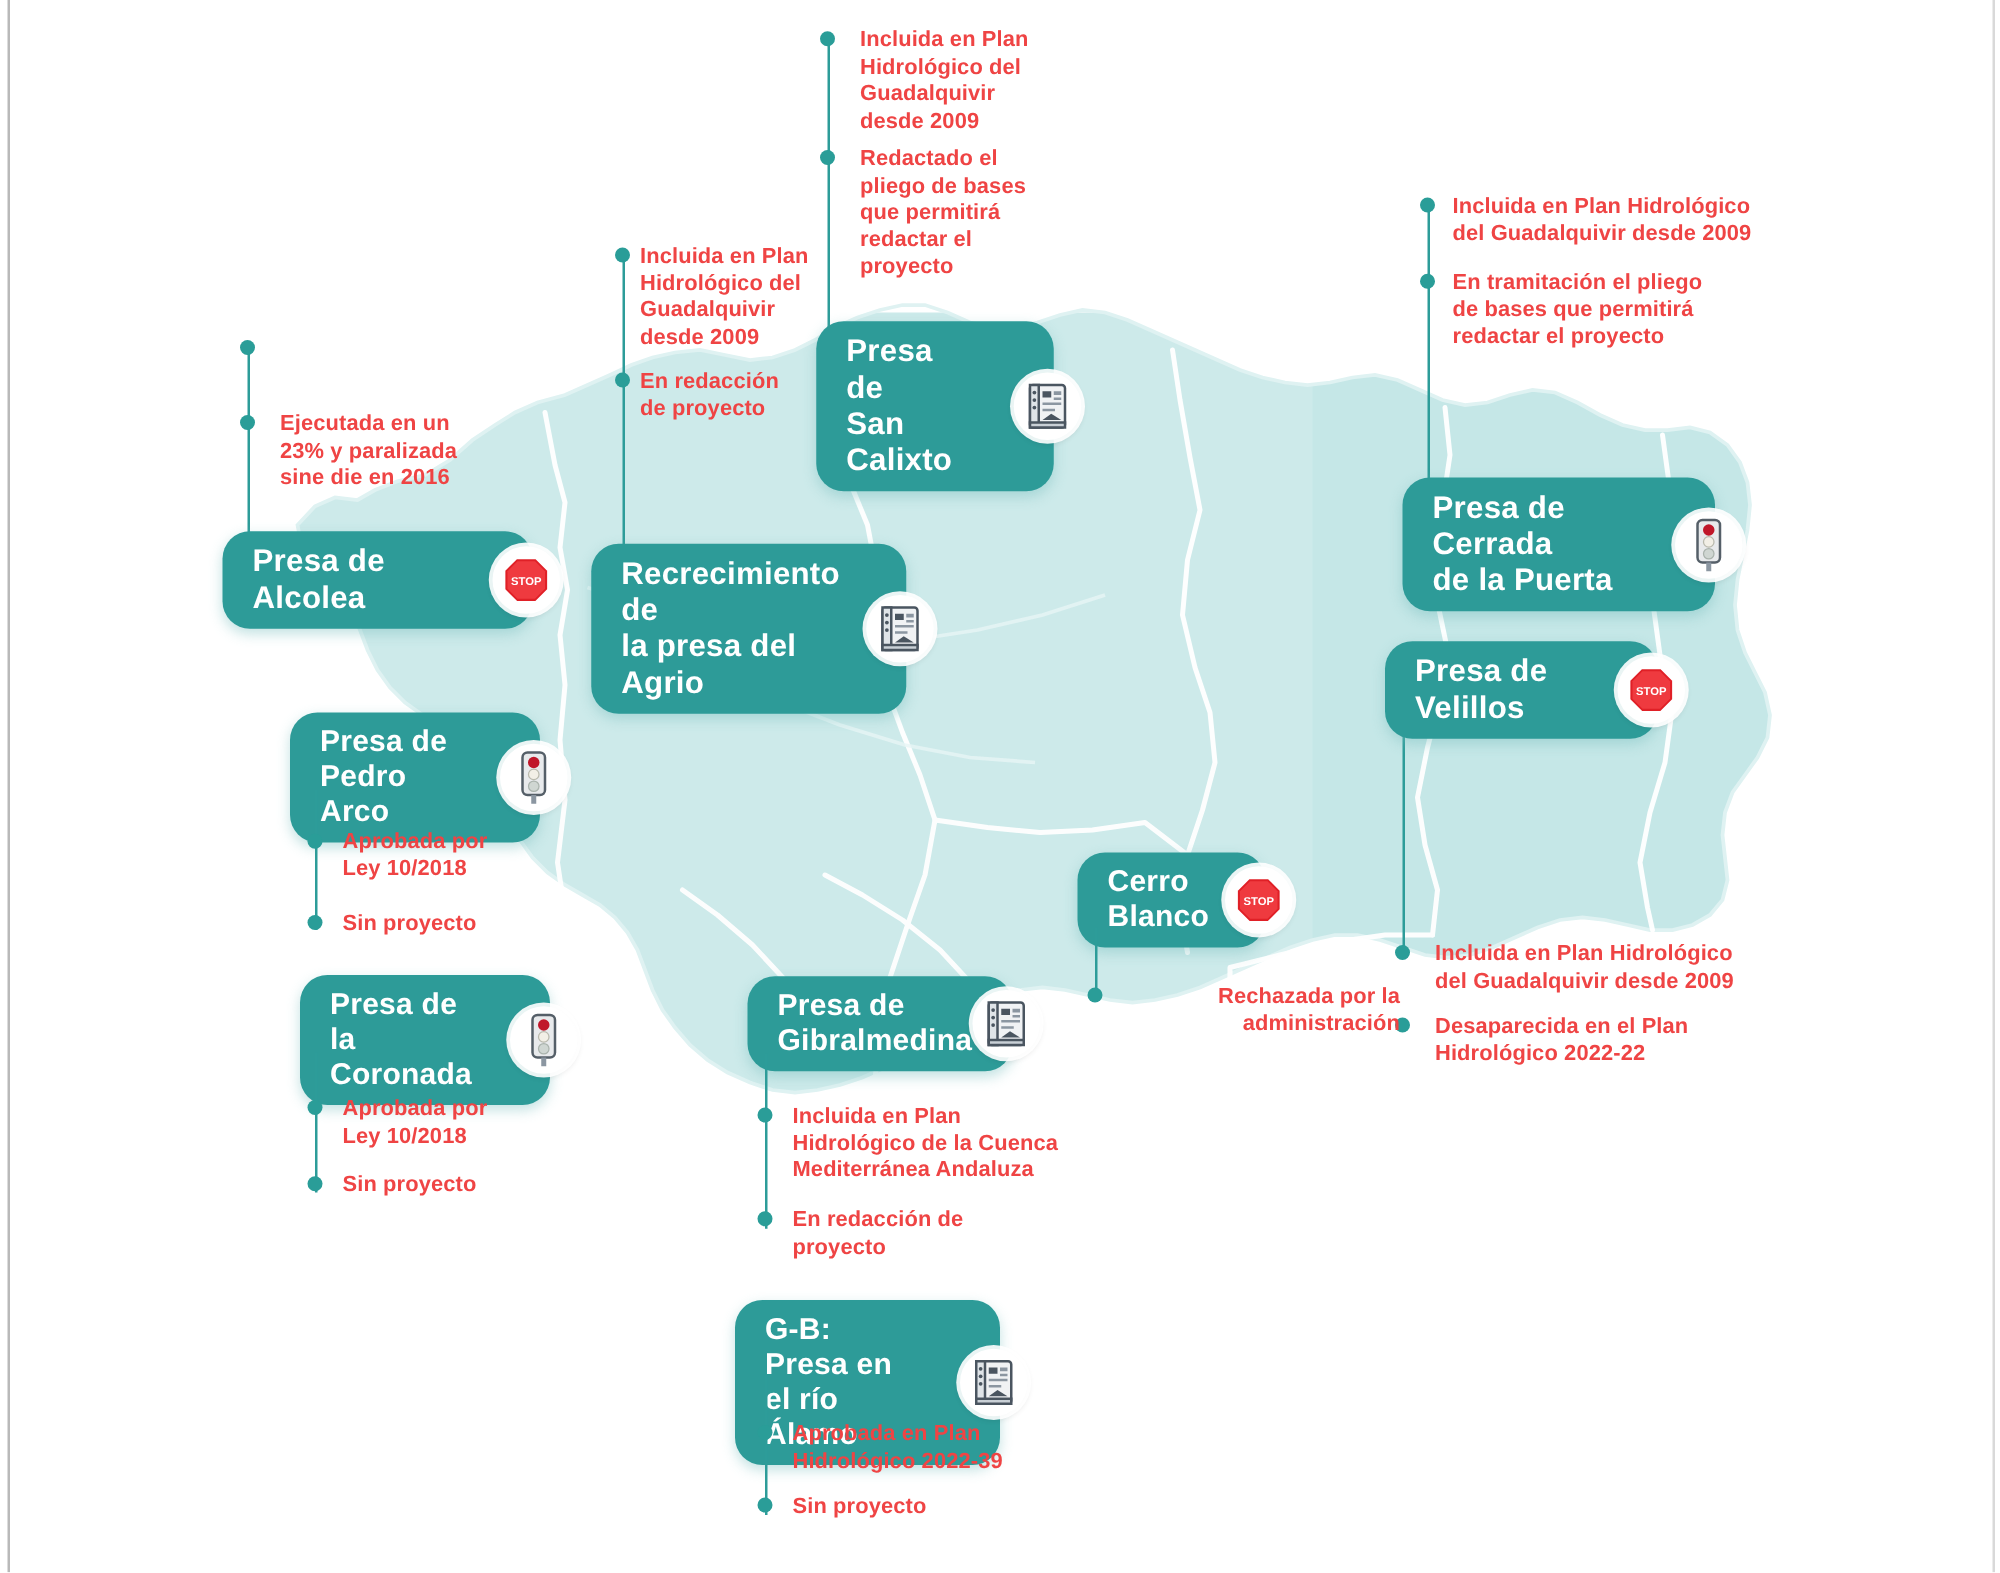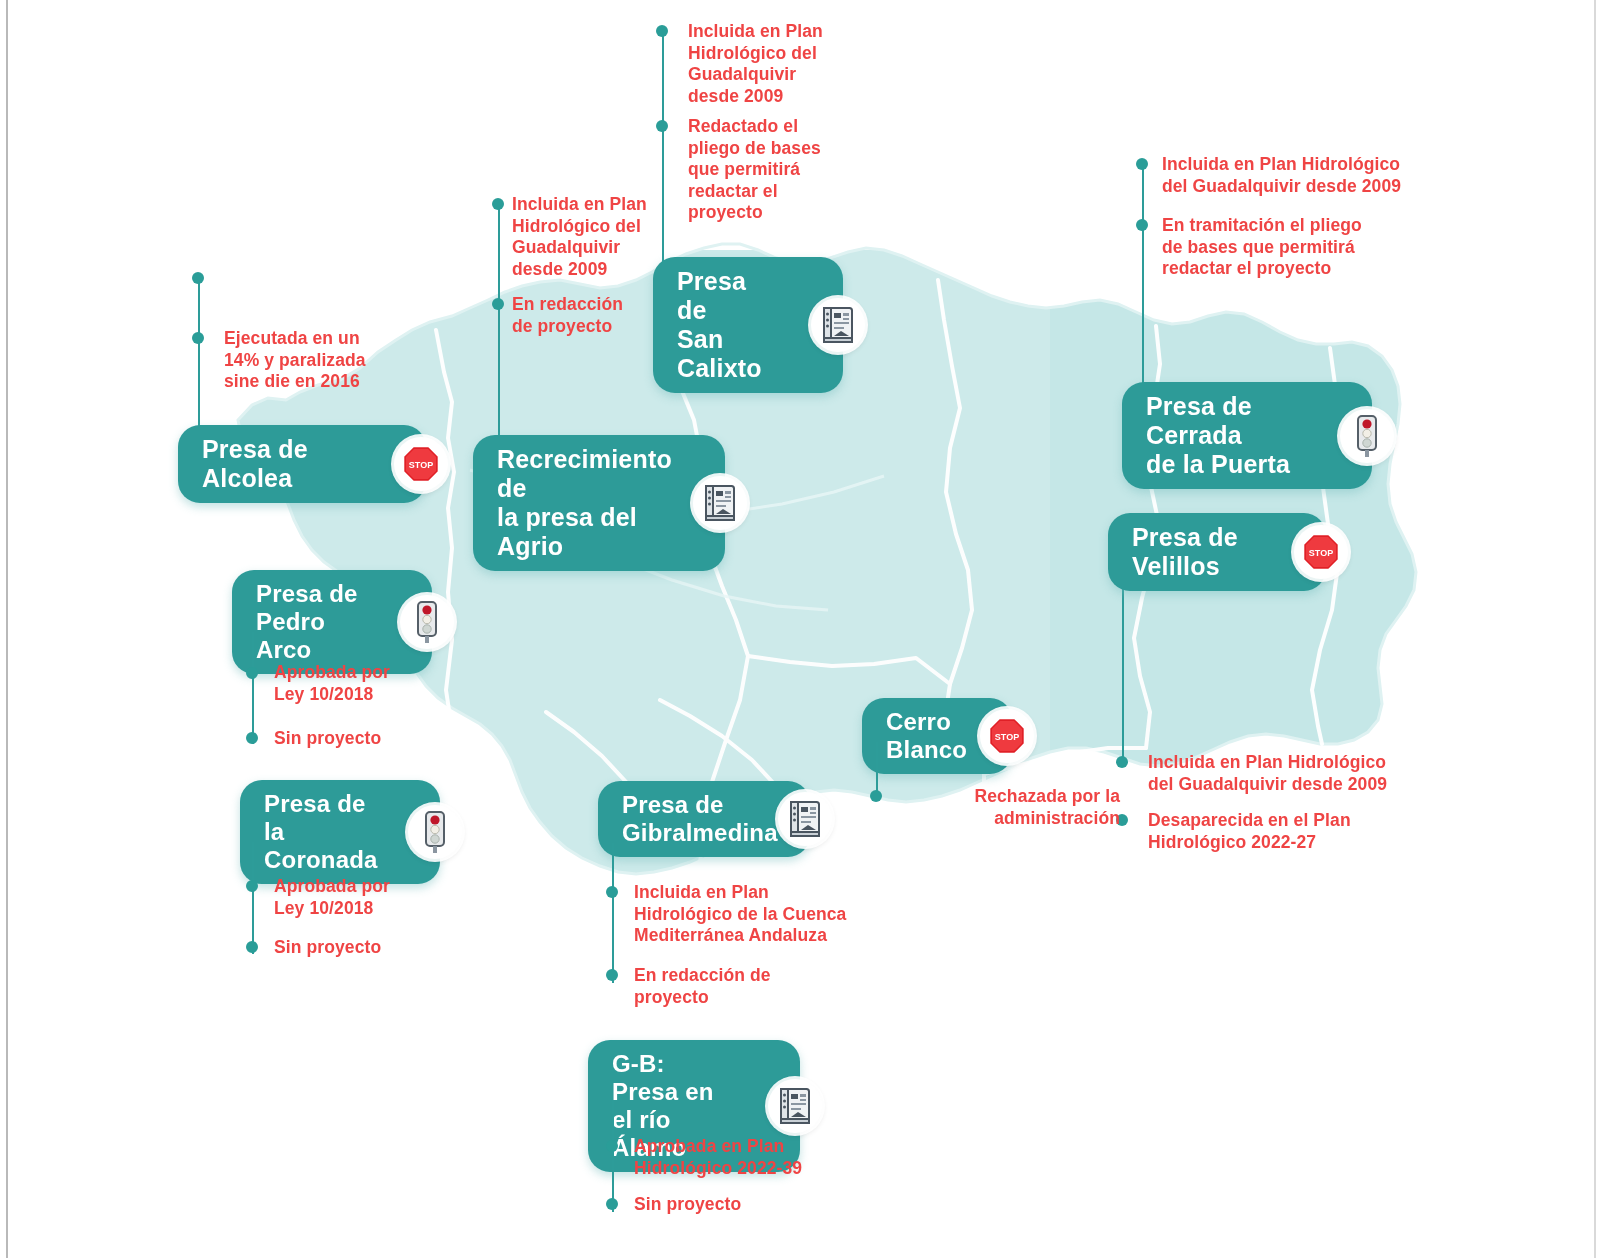--- a/index.html
+++ b/index.html
@@ -116,21 +116,21 @@
     <g stroke="#e8f6f6" stroke-width="3" fill="none" opacity=".8">
       <path d="M470,470 L520,486 L572,500 L624,510 L678,514 L730,512 L782,504 L834,492 L884,476"></path>
       <path d="M620,560 L672,580 L724,596 L776,606 L828,610"></path>
     </g>
   </svg>
 
   <div class="conn" style="left:198px;top:278px;height:177px;"></div>
   <div class="dot" style="left:192px;top:272px;"></div>
   <div class="dot" style="left:192px;top:332px;"></div>
   <div class="note" style="left:224px;top:328px;width:230px;">Ejecutada en un
-14% y paralizada
+23% y paralizada
 sine die en 2016</div>
 
   <div class="pill" style="left:178px;top:425px;width:248px;">
     <span class="pill-text">Presa de Alcolea</span>
     <span class="badge">
       <svg width="42" height="42" viewBox="0 0 42 42">
         <polygon points="13,3 29,3 39,13 39,29 29,39 13,39 3,29 3,13" fill="#e02027" stroke="#ffffff" stroke-width="2.6"></polygon>
         <polygon points="14,6 28,6 36,14 36,28 28,36 14,36 6,28 6,14" fill="#ef3a3f"></polygon>
         <text x="21" y="25" font-family="Liberation Sans, sans-serif" font-size="9" font-weight="700" fill="#ffffff" text-anchor="middle">STOP</text>
       </svg>
@@ -224,21 +224,21 @@
       </svg>
     </span>
   </div>
 
   <div class="conn" style="left:1122px;top:552px;height:210px;"></div>
   <div class="dot" style="left:1116px;top:756px;"></div>
   <div class="dot" style="left:1116px;top:814px;"></div>
   <div class="note" style="left:1148px;top:752px;width:300px;">Incluida en Plan Hidrológico
 del Guadalquivir desde 2009</div>
   <div class="note" style="left:1148px;top:810px;width:300px;">Desaparecida en el Plan
-Hidrológico 2022-27</div>
+Hidrológico 2022-22</div>
 
   <div class="pill" style="left:1108px;top:513px;width:218px;">
     <span class="pill-text">Presa de Velillos</span>
     <span class="badge">
       <svg width="42" height="42" viewBox="0 0 42 42">
         <polygon points="13,3 29,3 39,13 39,29 29,39 13,39 3,29 3,13" fill="#e02027" stroke="#ffffff" stroke-width="2.6"></polygon>
         <polygon points="14,6 28,6 36,14 36,28 28,36 14,36 6,28 6,14" fill="#ef3a3f"></polygon>
         <text x="21" y="25" font-family="Liberation Sans, sans-serif" font-size="9" font-weight="700" fill="#ffffff" text-anchor="middle">STOP</text>
       </svg>
     </span>
@@ -306,21 +306,21 @@
   </div>
   <div class="conn" style="left:612px;top:843px;height:140px;"></div>
   <div class="dot" style="left:606px;top:886px;"></div>
   <div class="dot" style="left:606px;top:969px;"></div>
   <div class="note" style="left:634px;top:882px;width:230px;">Incluida en Plan
 Hidrológico de la Cuenca
 Mediterránea Andaluza</div>
   <div class="note" style="left:634px;top:965px;width:230px;">En redacción de
 proyecto</div>
 
-  <div class="pill small" style="left:862px;top:682px;width:150px;margin-top:16px;">
+  <div class="pill small" style="left:862px;top:682px;width:150px;">
     <span class="pill-text">Cerro
 Blanco</span>
     <span class="badge">
       <svg width="42" height="42" viewBox="0 0 42 42">
         <polygon points="13,3 29,3 39,13 39,29 29,39 13,39 3,29 3,13" fill="#e02027" stroke="#ffffff" stroke-width="2.6"></polygon>
         <polygon points="14,6 28,6 36,14 36,28 28,36 14,36 6,28 6,14" fill="#ef3a3f"></polygon>
         <text x="21" y="25" font-family="Liberation Sans, sans-serif" font-size="9" font-weight="700" fill="#ffffff" text-anchor="middle">STOP</text>
       </svg>
     </span>
   </div>

